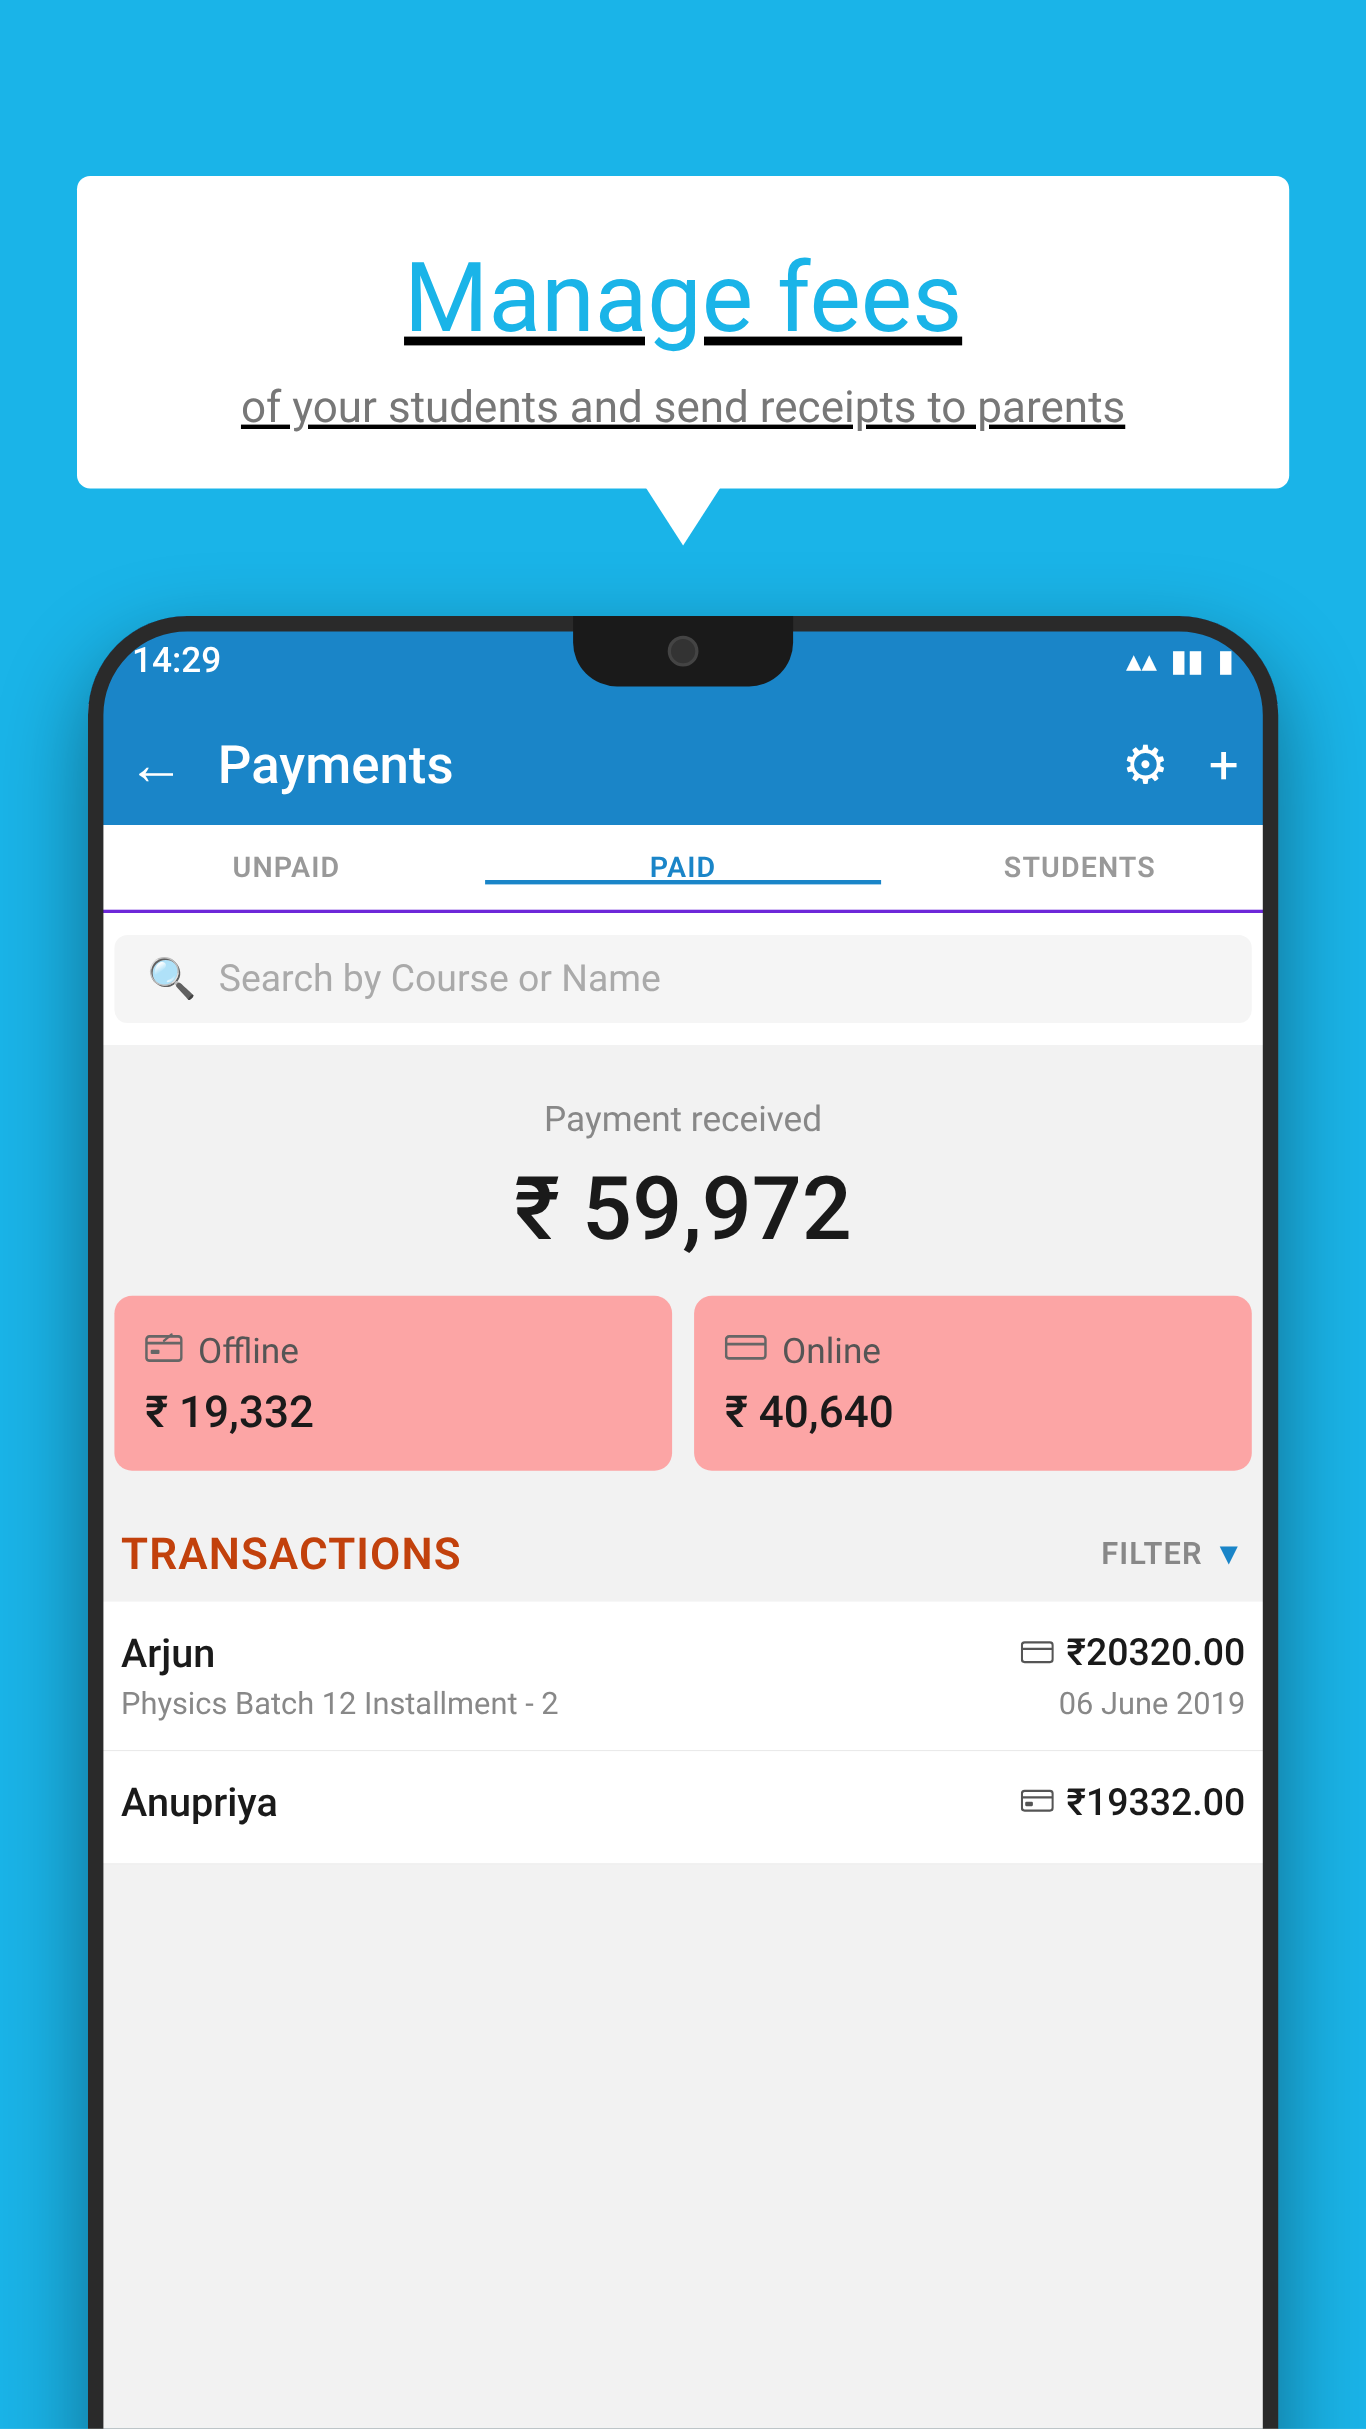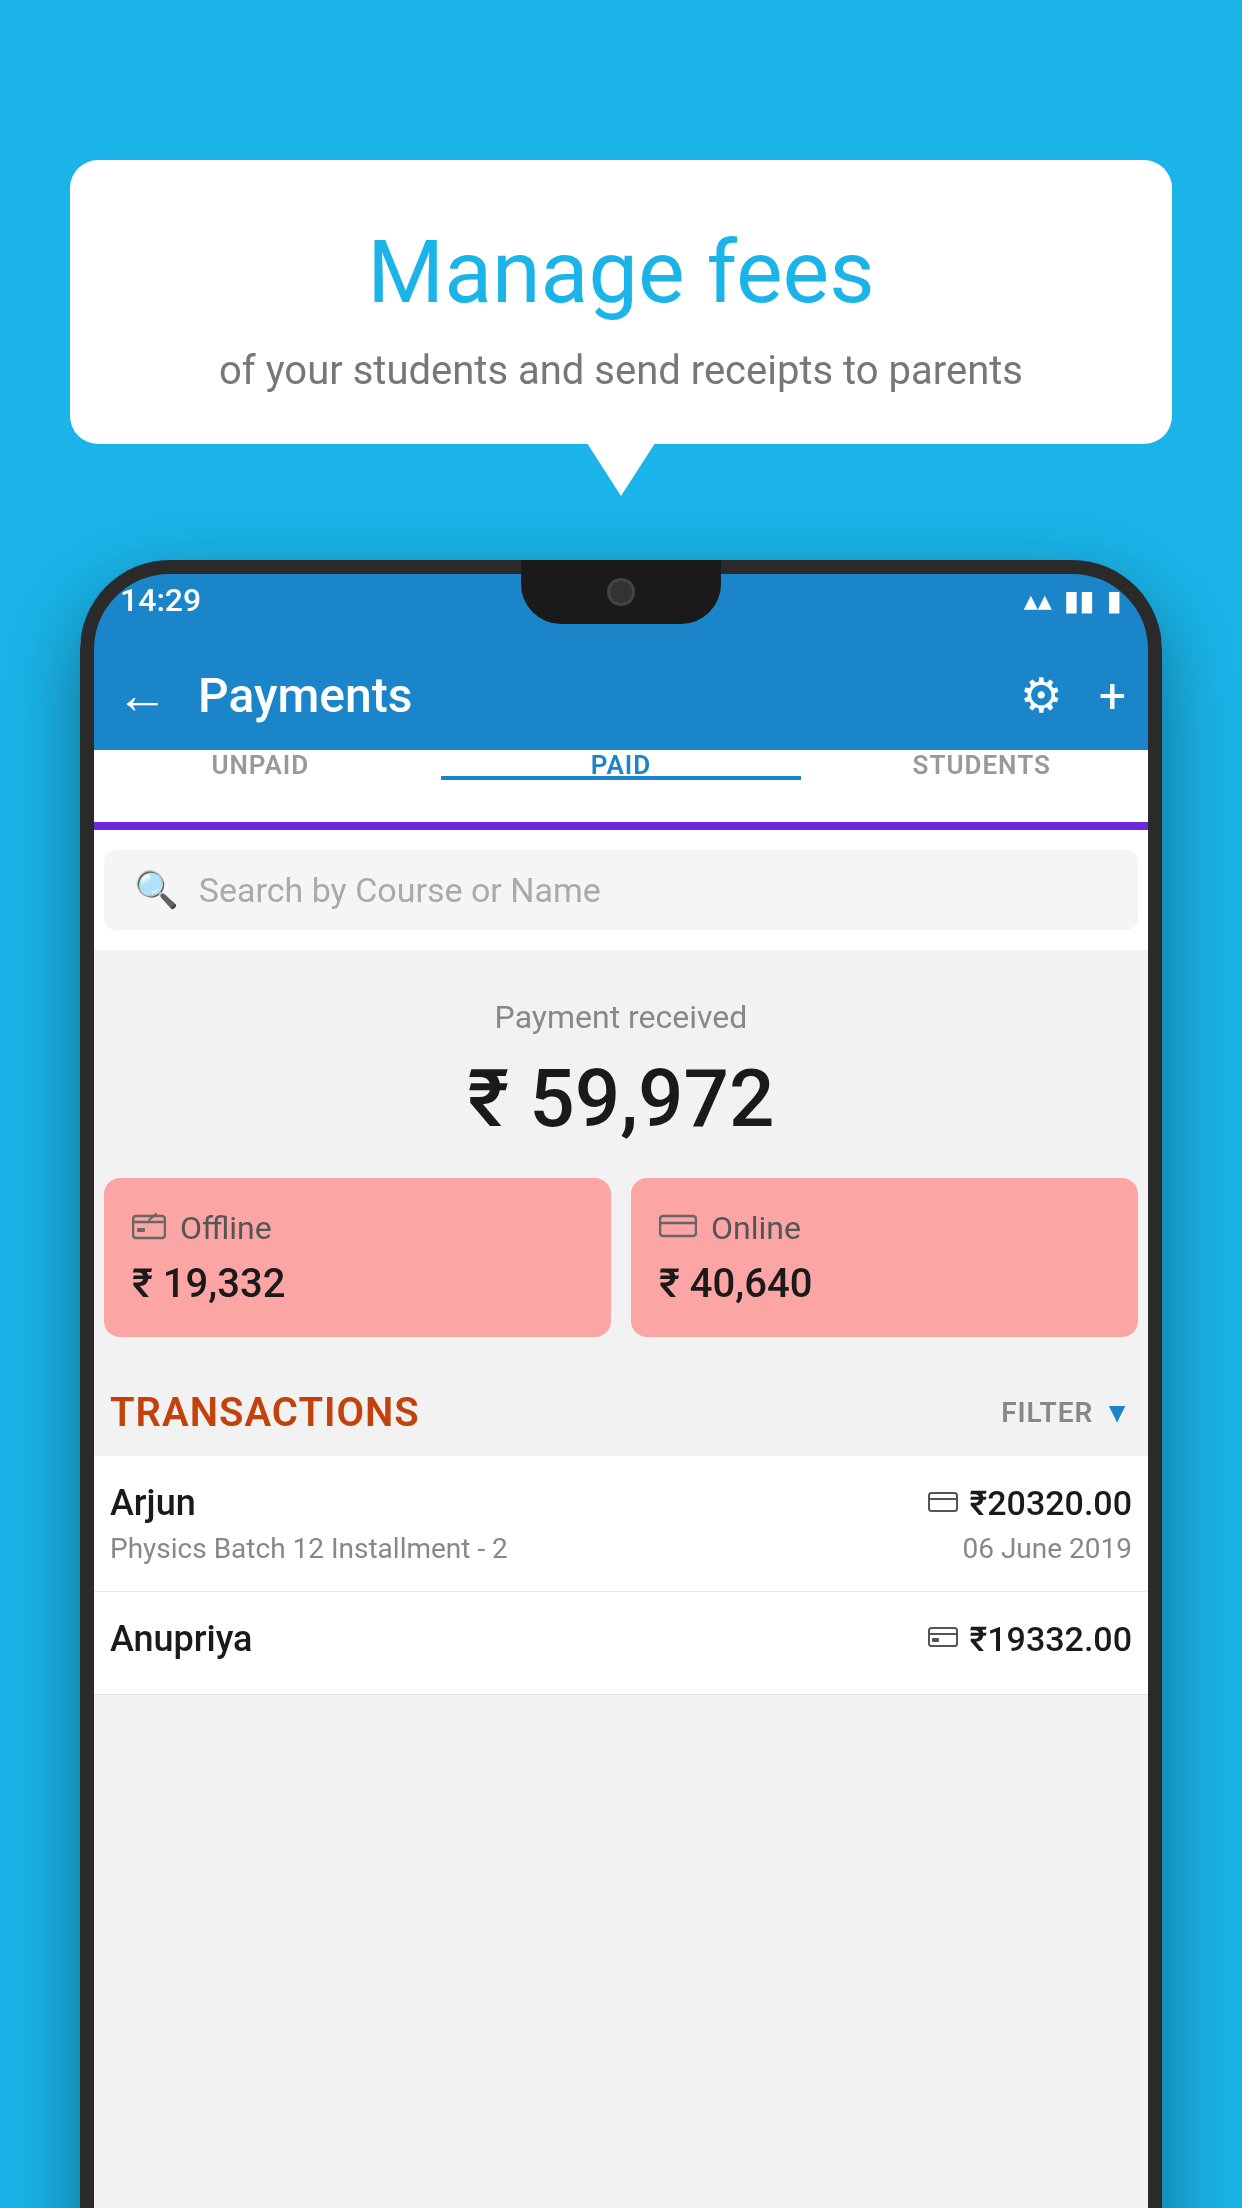--- a/index.html
+++ b/index.html
@@ -13,23 +13,24 @@
       position: relative;
     }
 
     
     .speech-bubble {
       position: absolute;
       top: 160px;
       left: 70px;
       right: 70px;
       background: #fff;
-      border-radius: 28px;
+      border-radius: 12px;
       padding: 60px 50px 50px 50px;
       text-align: center;
+      text-decoration: underline;
     }
     .speech-bubble::after {
       content: '';
       position: absolute;
       bottom: -52px;
       left: 50%;
       transform: translateX(-50%);
       width: 0;
       height: 0;
       border-left: 36px solid transparent;
@@ -164,22 +165,22 @@
     .gear-icon, .plus-icon {
       color: #fff;
       font-size: 48px;
     }
 
     
     .tab-bar {
       background: #fff;
       height: 80px;
       display: flex;
-      align-items: flex-start;
-      border-bottom: 8px solid #6d28d9;
+      align-items: center;
+      border-bottom: 3px solid #6d28d9;
     }
     .tab {
       flex: 1;
       display: flex;
       align-items: center;
       justify-content: center;
       font-size: 26px;
       font-weight: 600;
       color: #999;
       letter-spacing: 1px;

